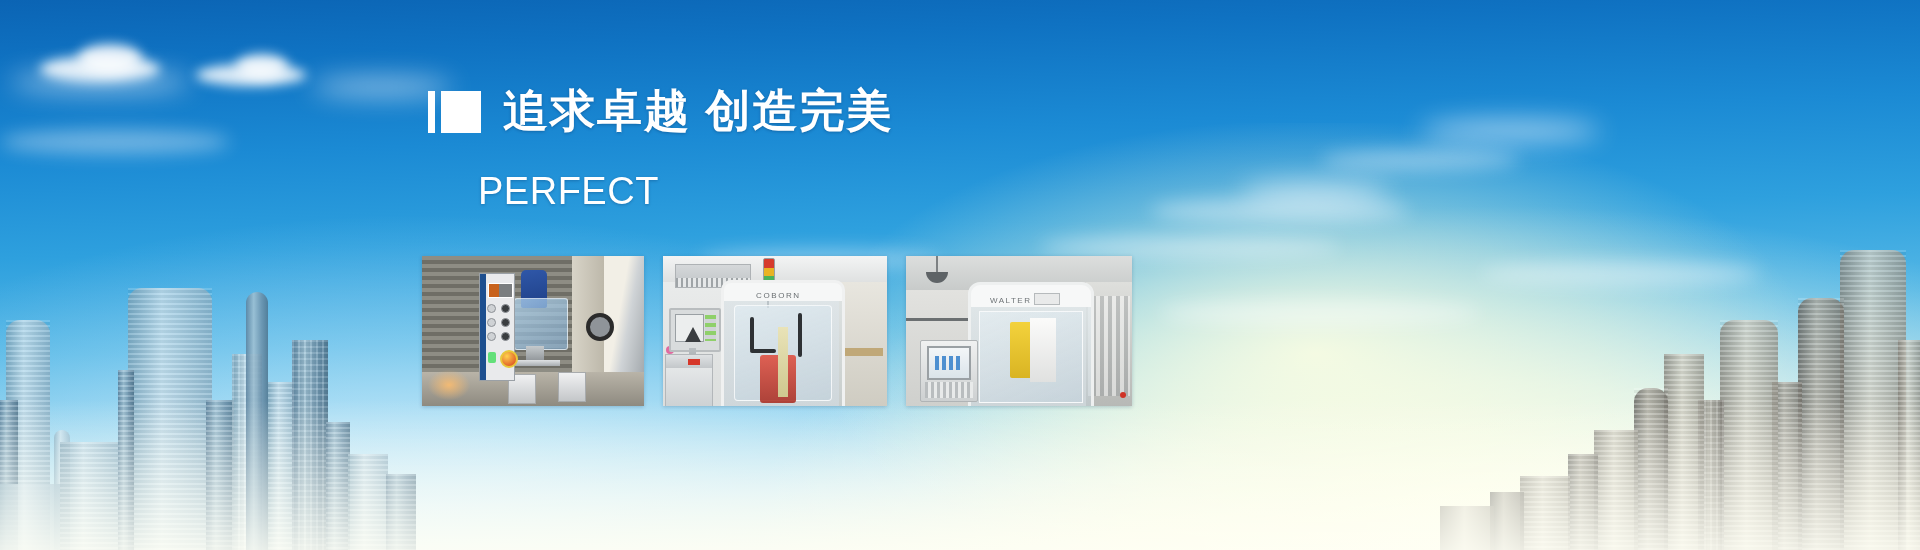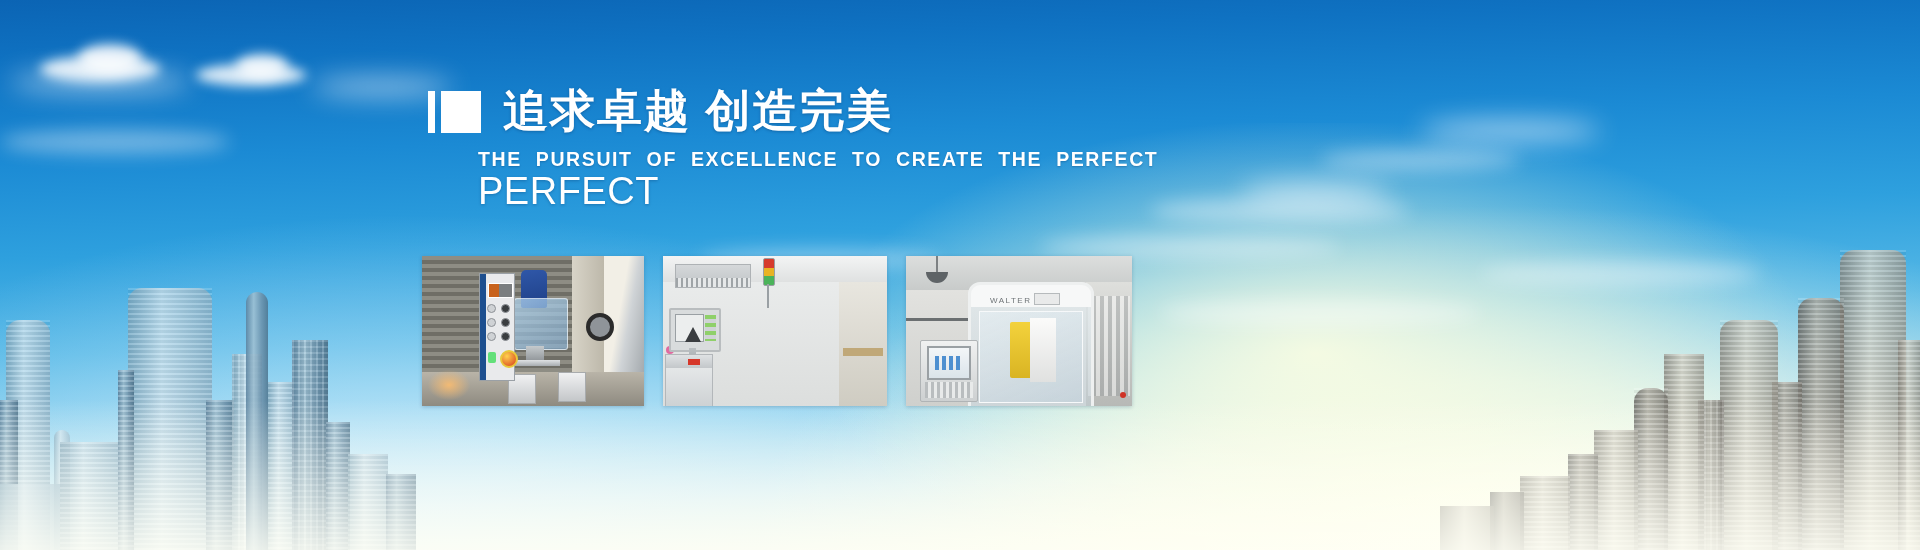--- a/index.html
+++ b/index.html
@@ -282,21 +282,20 @@
   <div class="content">
 
     <div class="headline-row">
       <div class="logo-mark">
         <div class="logo-bar"></div>
         <div class="logo-square"></div>
       </div>
       <div class="headline">追求卓越  创造完美</div>
     </div>
 
-    <div class="subline">THE PURSUIT OF EXCELLENCE TO CREATE THE PERFECT</div>
 
     <div class="bizline">PERFECT</div>
 
     <div class="photos">
 
       <div class="photo p1">
         <div class="p1-wall"></div>
         <div class="p1-wall2"></div>
         <div class="p1-curtain"></div>
         <div class="p1-floor"></div>
@@ -331,20 +330,29 @@
         <div class="p2-vent">
           <div class="p2-vent-lines"></div>
         </div>
         <div class="p2-right"></div>
         <div class="p2-shelf"></div>
         <div class="p2-flower"></div>
 
         <div class="p2-tower"></div>
         <div class="p2-tower-rod"></div>
 
+        <div class="p2-encl">
+          <div class="p2-glass"></div>
+          <div class="p2-red"></div>
+          <div class="p2-spindle"></div>
+          <div class="p2-arm" style="left:26px;top:34px;width:4px;height:34px;"></div>
+          <div class="p2-arm" style="left:74px;top:30px;width:4px;height:44px;"></div>
+          <div class="p2-arm" style="left:26px;top:66px;width:26px;height:4px;"></div>
+          <div class="ph-label" style="left:32px;top:8px;">COBORN</div>
+        </div>
 
         <div class="p2-monitor">
           <div class="p2-mon-screen">
             <div class="p2-tri"></div>
           </div>
           <div class="p2-btns"></div>
         </div>
         <div class="p2-post"></div>
 
         <div class="p2-cab">

